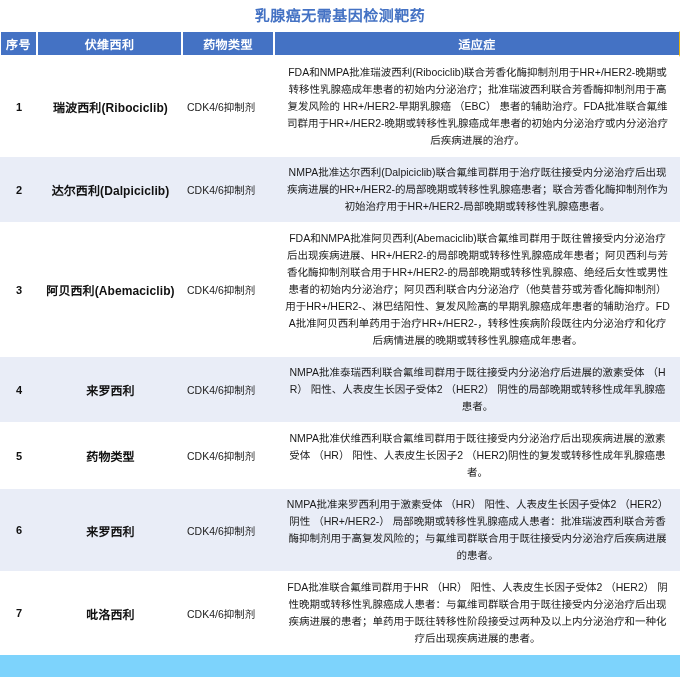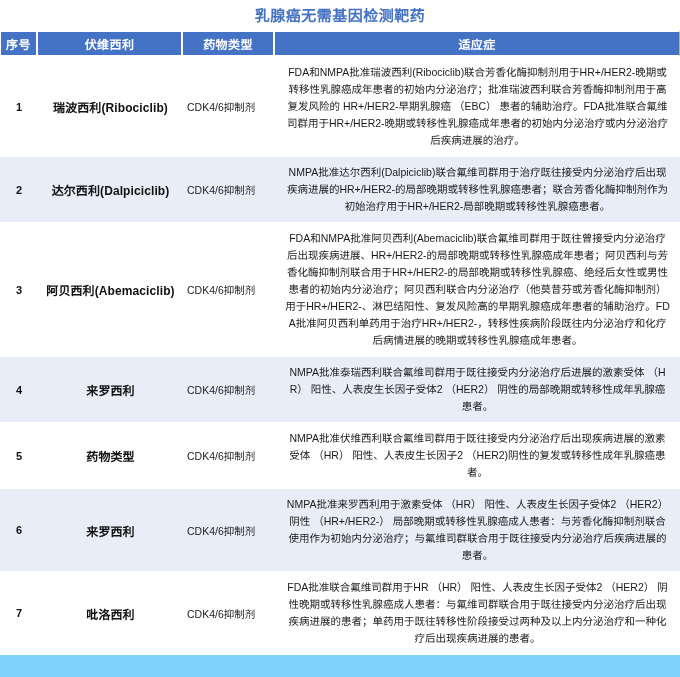--- a/index.html
+++ b/index.html
@@ -166,21 +166,21 @@
         <tr class="row-plain">
           <td class="td-no">5</td>
           <td class="td-name">药物类型</td>
           <td class="td-type">CDK4/6抑制剂</td>
           <td class="td-ind">NMPA批准伏维西利联合氟维司群用于既往接受内分泌治疗后出现疾病进展的激素受体 （HR） 阳性、人表皮生长因子2 （HER2)阴性的复发或转移性成年乳腺癌患者。</td>
         </tr>
         <tr class="row-alt">
           <td class="td-no">6</td>
           <td class="td-name">来罗西利</td>
           <td class="td-type">CDK4/6抑制剂</td>
-          <td class="td-ind">NMPA批准来罗西利用于激素受体 （HR） 阳性、人表皮生长因子受体2 （HER2） 阴性 （HR+/HER2-） 局部晚期或转移性乳腺癌成人患者：与芳香化酶抑制剂联合使用作为初始内分泌治疗；与氟维司群联合用于既往接受内分泌治疗后疾病进展的患者。</td>
+          <td class="td-ind">NMPA批准来罗西利用于激素受体 （HR） 阳性、人表皮生长因子受体2 （HER2） 阴性 （HR+/HER2-） 局部晚期或转移性乳腺癌成人患者：批准瑞波西利联合芳香酶抑制剂用于高复发风险的；与氟维司群联合用于既往接受内分泌治疗后疾病进展的患者。</td>
         </tr>
         <tr class="row-plain">
           <td class="td-no">7</td>
           <td class="td-name">吡洛西利</td>
           <td class="td-type">CDK4/6抑制剂</td>
           <td class="td-ind">FDA批准联合氟维司群用于HR （HR） 阳性、人表皮生长因子受体2 （HER2） 阴性晚期或转移性乳腺癌成人患者：与氟维司群联合用于既往接受内分泌治疗后出现疾病进展的患者；单药用于既往转移性阶段接受过两种及以上内分泌治疗和一种化疗后出现疾病进展的患者。</td>
         </tr>
       </tbody>
   </table>
 

